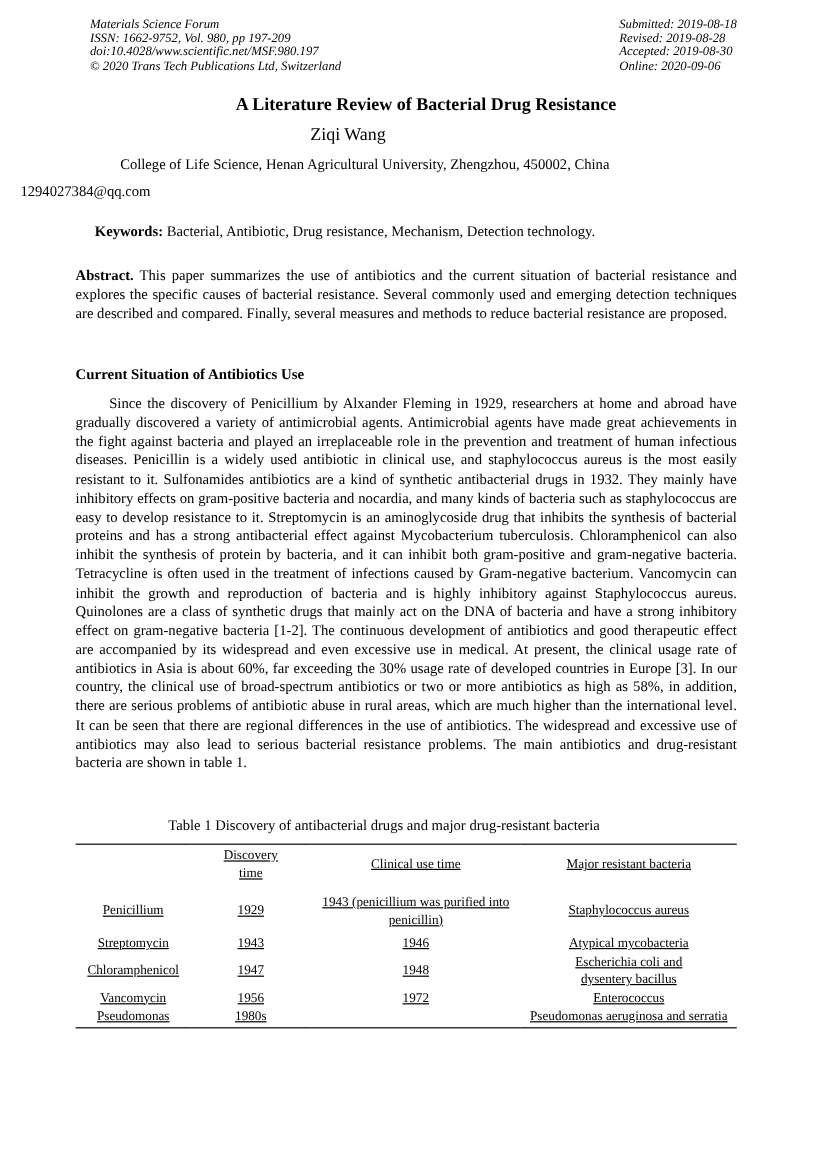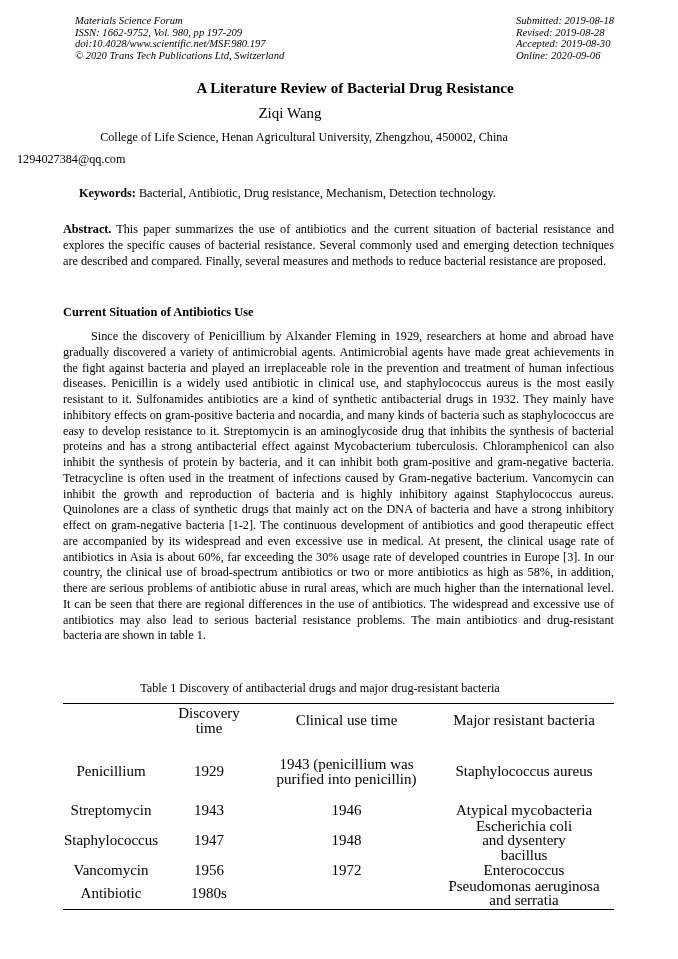--- a/index.html
+++ b/index.html
@@ -23,21 +23,21 @@
 
   .abstract { position: absolute; top: 222px; left: 63px; width: 551px; font-size: 12.2px; line-height: 15.8px; text-align: justify; }
   .abstract b { font-weight: bold; }
 
   .section-heading { position: absolute; top: 305px; left: 63px; font-size: 12.4px; font-weight: bold; }
 
   .body-text { position: absolute; top: 329px; left: 63px; width: 551px; font-size: 12.2px; line-height: 15.75px; text-align: justify; text-indent: 28px; }
 
   .table-caption { position: absolute; top: 681px; left: 0; width: 552px; text-align: center; font-size: 12.2px; margin-left: 44px; }
 
-  .tbl { position: absolute; top: 703px; left: 63px; width: 551px; border-collapse: collapse; font-size: 15px; line-height: 14.5px; }
+  .tbl { position: absolute; top: 703px; left: 63px; width: 551px; border-collapse: collapse; font-size: 11px; line-height: 14.5px; text-decoration: underline; }
   .tbl thead tr { border-top: 1.2px solid #000; }
   .tbl tbody tr:last-child { border-bottom: 1.2px solid #000; }
   .tbl th { font-weight: normal; text-align: center; vertical-align: middle; padding: 2px 0 5px 0; }
   .tbl td { text-align: center; vertical-align: middle; padding: 0; }
   .c1 { width: 96px; }
   .c2 { width: 100px; }
   .c3 { width: 175px; }
   .c4 { width: 180px; }
   .tbl tr.tall td { padding: 1px 0 1px 0; }
 </style>
@@ -81,46 +81,46 @@
         </th>
       <th class="c3">Clinical use time</th>
       <th class="c4">Major resistant bacteria</th>
     </tr>
   </thead>
   <tbody>
     <tr class="tall">
       <td>Penicillium</td>
       <td>1929</td>
       <td>
-          <div style="width:165px;margin:16px auto;">1943 (penicillium was purified into penicillin)</div>
+          <div style="width:165px;margin:4px auto;">1943 (penicillium was purified into penicillin)</div>
         </td>
       <td>Staphylococcus aureus</td>
     </tr>
     <tr>
       <td>Streptomycin</td>
       <td>1943</td>
       <td>1946</td>
       <td>Atypical mycobacteria</td>
     </tr>
     <tr class="tall">
-      <td>Staphylococcus</td>
+      <td>Chloramphenicol</td>
       <td>1947</td>
       <td>1948</td>
       <td>
           <div style="width:120px;margin:0 auto;">Escherichia coli and dysentery bacillus</div>
         </td>
     </tr>
     <tr>
       <td>Vancomycin</td>
       <td>1956</td>
       <td>1972</td>
       <td>Enterococcus</td>
     </tr>
     <tr class="tall">
-      <td>Antibiotic</td>
+      <td>Pseudomonas</td>
       <td>1980s</td>
       <td></td>
       <td>
           <div style="width:170px;margin:0 auto;">Pseudomonas aeruginosa and serratia</div>
         </td>
     </tr>
   </tbody>
 </table>
 
 </body></html>

